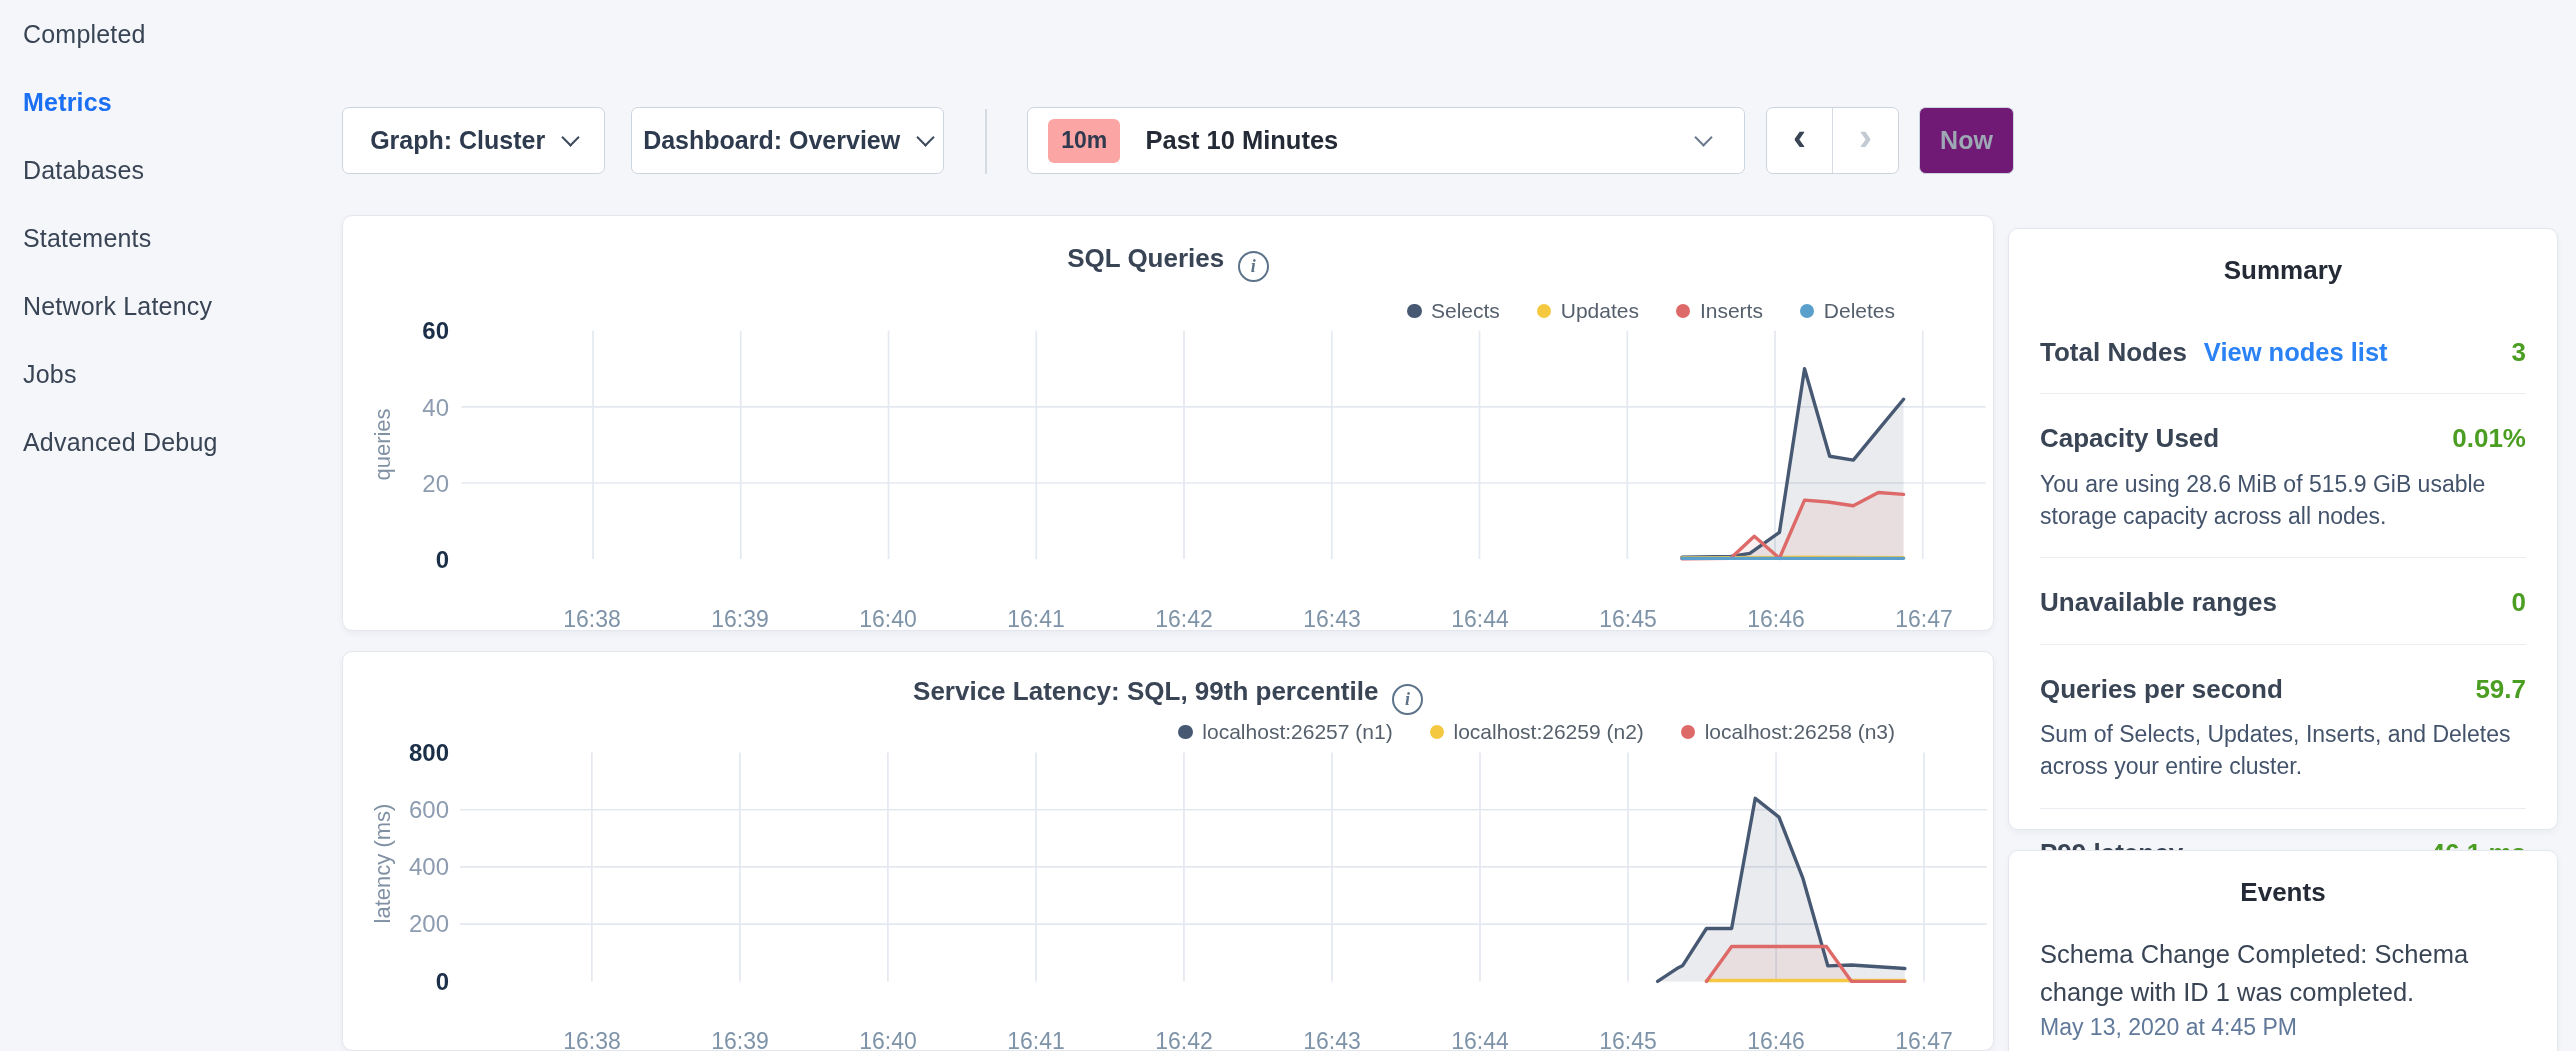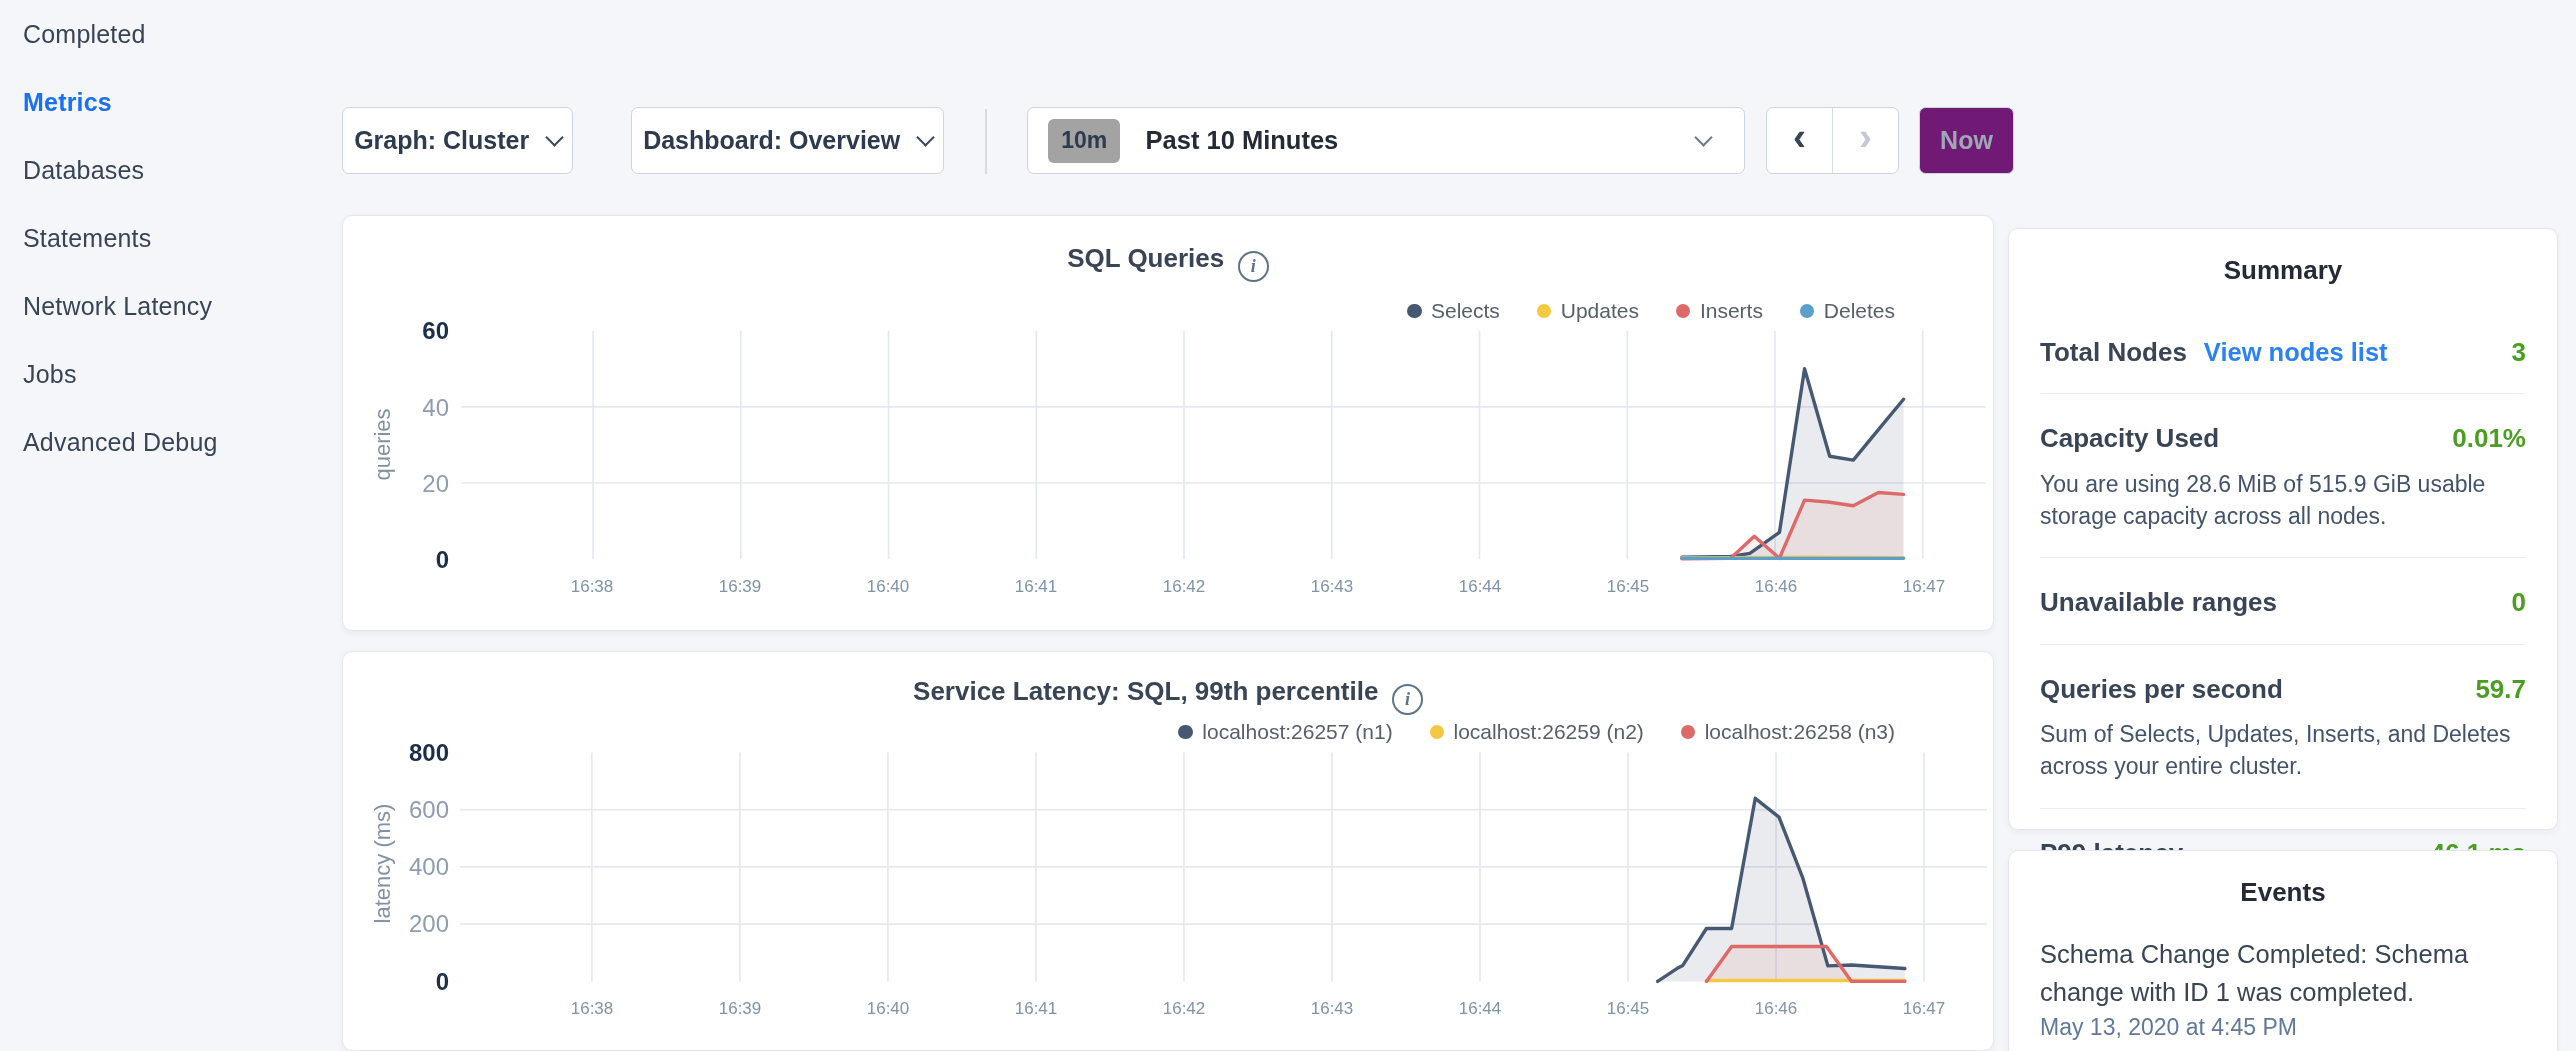--- a/index.html
+++ b/index.html
@@ -32,21 +32,21 @@
     transform:rotate(45deg);margin-top:-6.8px;flex:0 0 auto;
   }
   .chev.light{border-color:#6c7a8d;}
   .vdivider{position:absolute;left:985px;top:109px;width:1.7px;height:65px;background:#d6dbe2;}
   .timebox{
     position:absolute;left:1027px;top:107px;width:718px;height:67px;background:#fff;
     border:1.7px solid #ccd4dd;border-radius:6.8px;box-sizing:border-box;
     display:flex;align-items:center;cursor:pointer;
   }
   .timebadge{
-    margin-left:20.4px;background:#a3a3a3;border-radius:6px;padding:8.5px 12.8px;
+    margin-left:20.4px;background:#fca5a5;border-radius:6px;padding:8.5px 12.8px;
     font-size:23px;font-weight:700;color:#2e3a4d;
   }
   .timelabel{margin-left:25.5px;font-size:25.5px;font-weight:700;color:#242b36;}
   .timebox .chev{position:absolute;right:34px;}
   .stepgroup{
     position:absolute;left:1766px;top:107px;width:133px;height:67px;background:#fff;
     border:1.7px solid #ccd4dd;border-radius:6.8px;box-sizing:border-box;display:flex;
   }
   .stepbtn{flex:1;display:flex;align-items:center;justify-content:center;
     font-size:39px;font-weight:700;color:#394455;cursor:pointer;line-height:0;padding-bottom:6.8px;}
@@ -87,21 +87,21 @@
   #chart1 .plot{left:117px;top:113px;}
   #chart2 .plot{left:117px;top:97px;}
   .grid{stroke:#e4e9f0;stroke-width:2;}
   .ytick{
     position:absolute;left:18px;width:88px;height:29px;line-height:29px;
     text-align:right;font-size:24px;color:#8d9cb0;
   }
   .ytick.strong{color:#1c2f49;font-weight:700;}
   .xtick{
     position:absolute;width:136px;height:29px;line-height:29px;text-align:center;
-    font-size:17px;color:#7e93a8;
+    font-size:23px;color:#7e93a8;margin-top:33px;
   }
   .ylabel{
     position:absolute;width:255px;height:27px;line-height:27px;text-align:center;
     transform:rotate(-90deg);font-size:22px;color:#8091a4;
   }
   #chart1 .ylabel{left:-88px;top:215px;}
   #chart2 .ylabel{left:-88px;top:198px;}
   
   .panel-title{margin:25.5px 0 0;text-align:center;font-size:26px;font-weight:700;color:#242b36;}
   .sum-rows{padding:0 31px;}
@@ -127,21 +127,21 @@
       <div class="nav-item">Completed</div>
       <div class="nav-item active">Metrics</div>
       <div class="nav-item">Databases</div>
       <div class="nav-item">Statements</div>
       <div class="nav-item">Network Latency</div>
       <div class="nav-item">Jobs</div>
       <div class="nav-item">Advanced Debug</div>
     </nav>
 
 
-  <div class="btn" style="left:342px;width:231px;">
+  <div class="btn" style="left:342px;width:263px;">
     <span>Graph: Cluster</span>
     <span class="chev"></span>
   </div>
   <div class="btn" style="left:631px;width:313px;">
     <span>Dashboard: Overview</span>
     <span class="chev"></span>
   </div>
   <div class="vdivider"></div>
   <div class="timebox">
     <span class="timebadge">10m</span>

